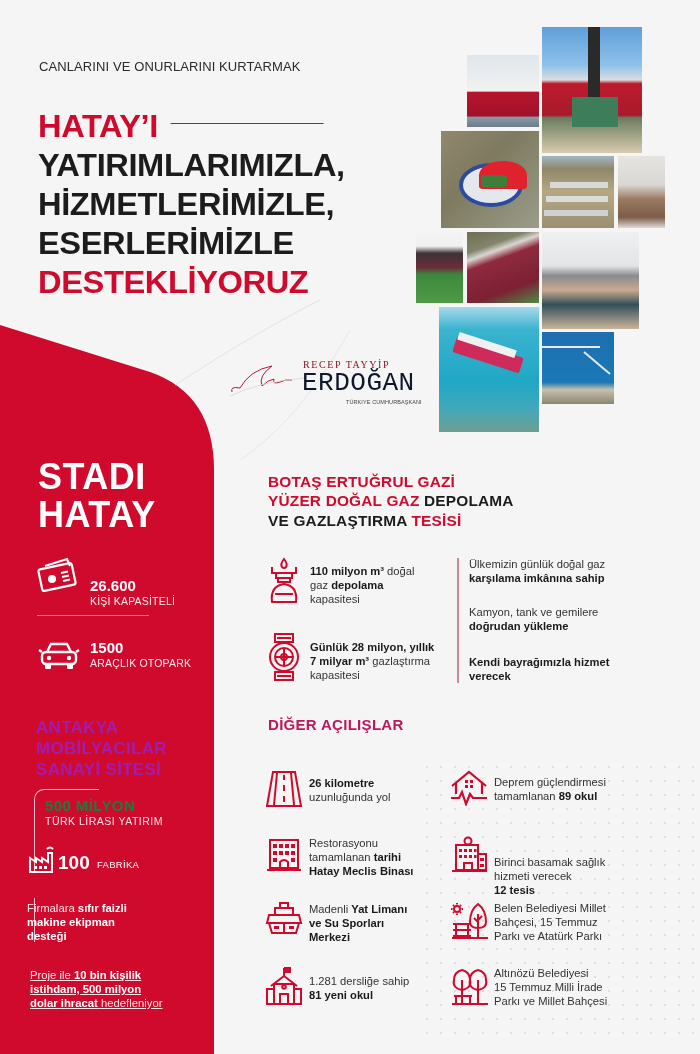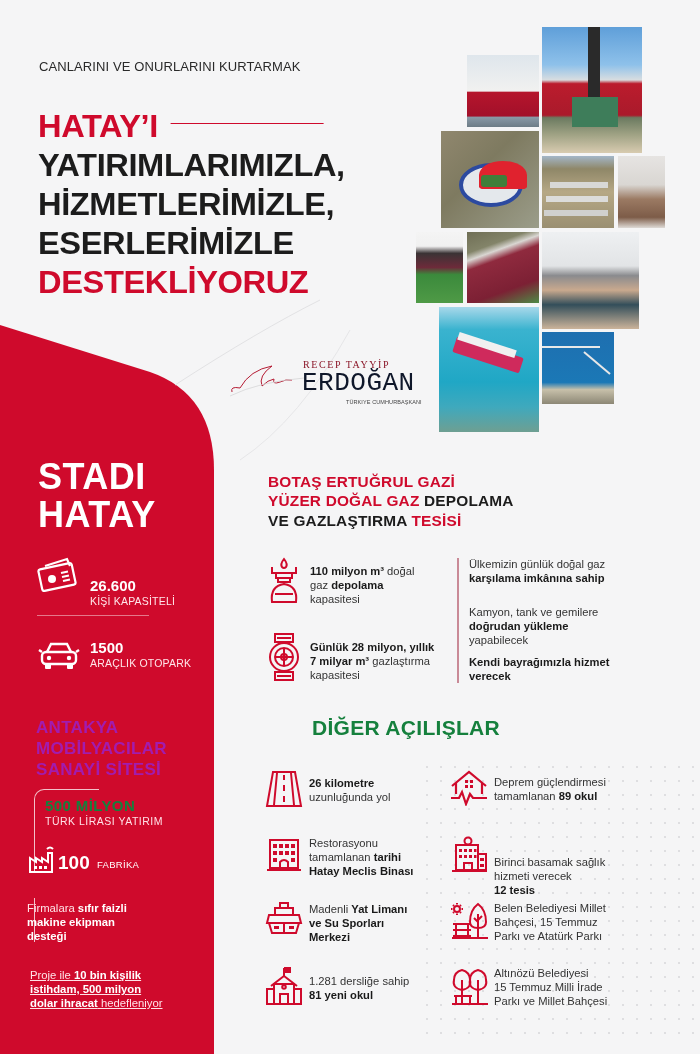--- a/index.html
+++ b/index.html
@@ -67,21 +67,21 @@
 
   .panel-par { color: #ffe3e7; font-size: 11.3px; line-height: 14px; }
   .panel-par b { color: #fff; font-weight: 700; }
 
   
   .gas-title { left: 268px; top: 472px; font-size: 15.4px; line-height: 19.3px; font-weight: 700; letter-spacing: 0.2px; white-space: nowrap; }
   .rt-text { font-size: 11.2px; line-height: 14px; color: #333; }
   .rt-text b { color: #1a1a1a; font-weight: 700; }
   .vbar { left: 457px; top: 558px; width: 1.5px; height: 125px; background: #c98a97; }
 
-  .other-title { left: 268px; top: 716px; font-size: 21px; font-weight: 700; color: #15803d; letter-spacing: 0.3px; margin-left: 44px; }
+  .other-title { left: 268px; top: 716px; font-size: 15px; font-weight: 700; color: #be185d; letter-spacing: 0.3px; }
 
   .icon { position: absolute; }
   .dots { left: 420px; top: 760px; width: 280px; height: 280px;
     background-image: radial-gradient(circle, rgba(180,180,185,0.35) 0.7px, transparent 1.2px);
     background-size: 14px 14px; pointer-events: none; }
 </style>
 </head>
 <body>
 
 <svg class="abs red-panel" width="700" height="1054" viewBox="0 0 700 1054">
@@ -265,21 +265,20 @@
 
 <div class="abs vbar"></div>
 
 <div class="abs rt-text" style="left:469px;top:557px;width:225px;">
   <div>Ülkemizin günlük doğal gaz</div>
   <div><b>karşılama imkânına sahip</b></div>
 </div>
 <div class="abs rt-text" style="left:469px;top:605px;width:225px;">
   <div>Kamyon, tank ve gemilere</div>
   <div><b>doğrudan yükleme</b></div>
-  <div>yapabilecek</div>
 </div>
 <div class="abs rt-text" style="left:469px;top:655px;width:225px;">
   <div><b>Kendi bayrağımızla hizmet</b></div>
   <div><b>verecek</b></div>
 </div>
 
 <div class="abs dots"></div>
 <div class="abs other-title">DİĞER AÇILIŞLAR</div>
 
 <svg class="icon" style="left:265px;top:770px;" width="38" height="38" viewBox="0 0 38 38">

